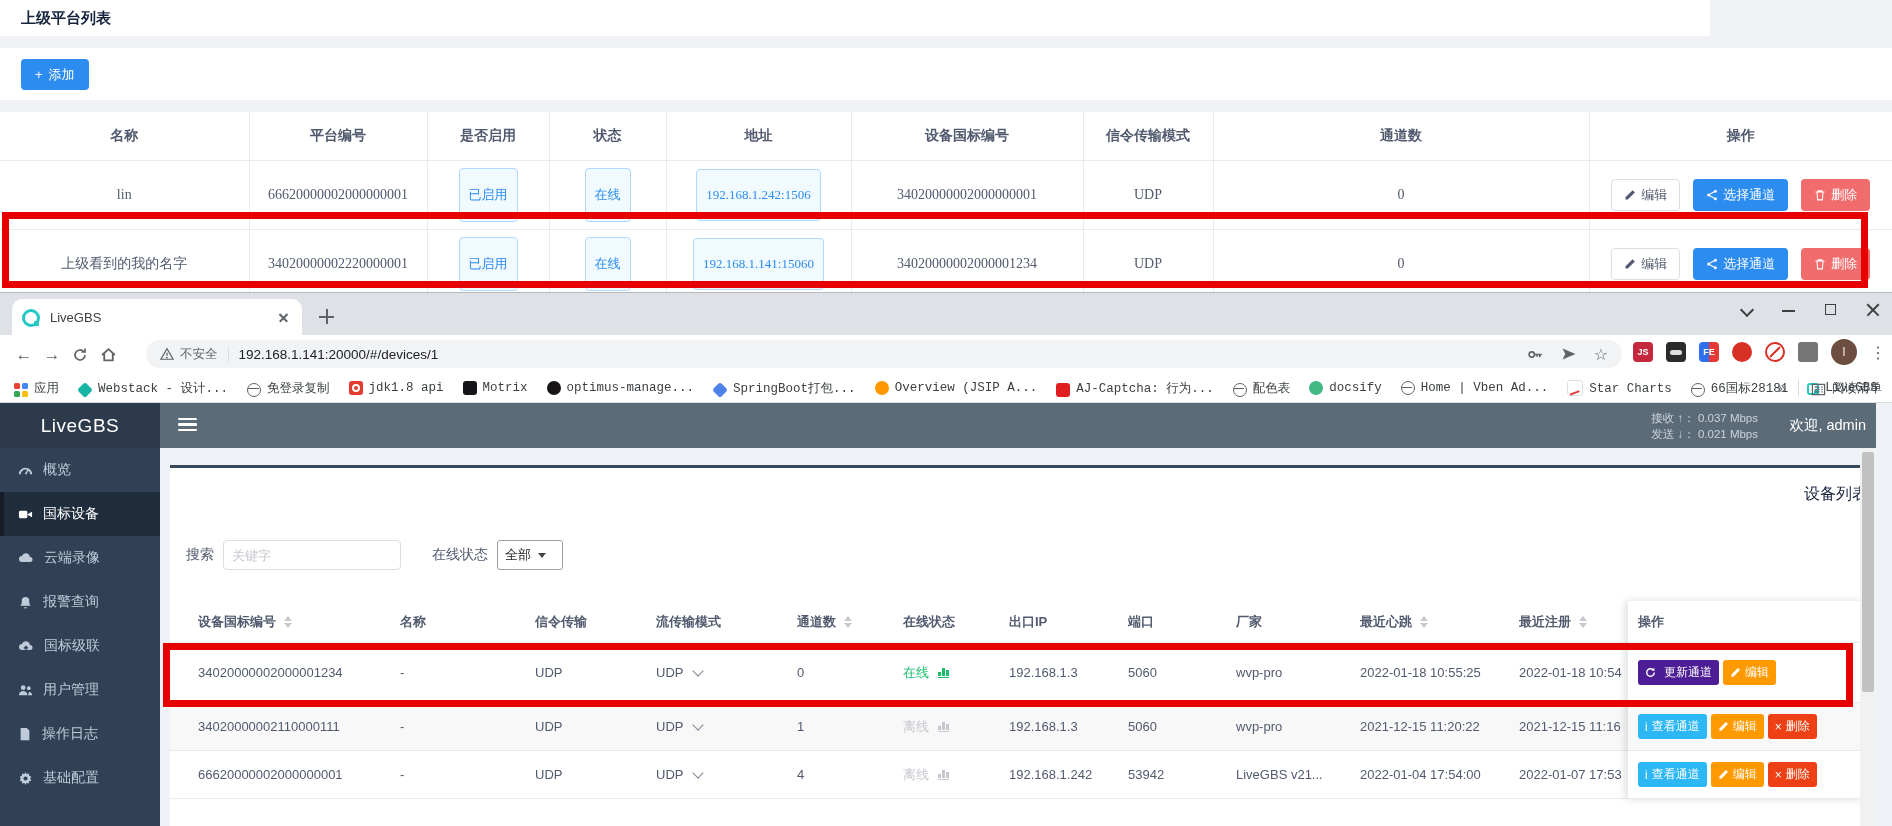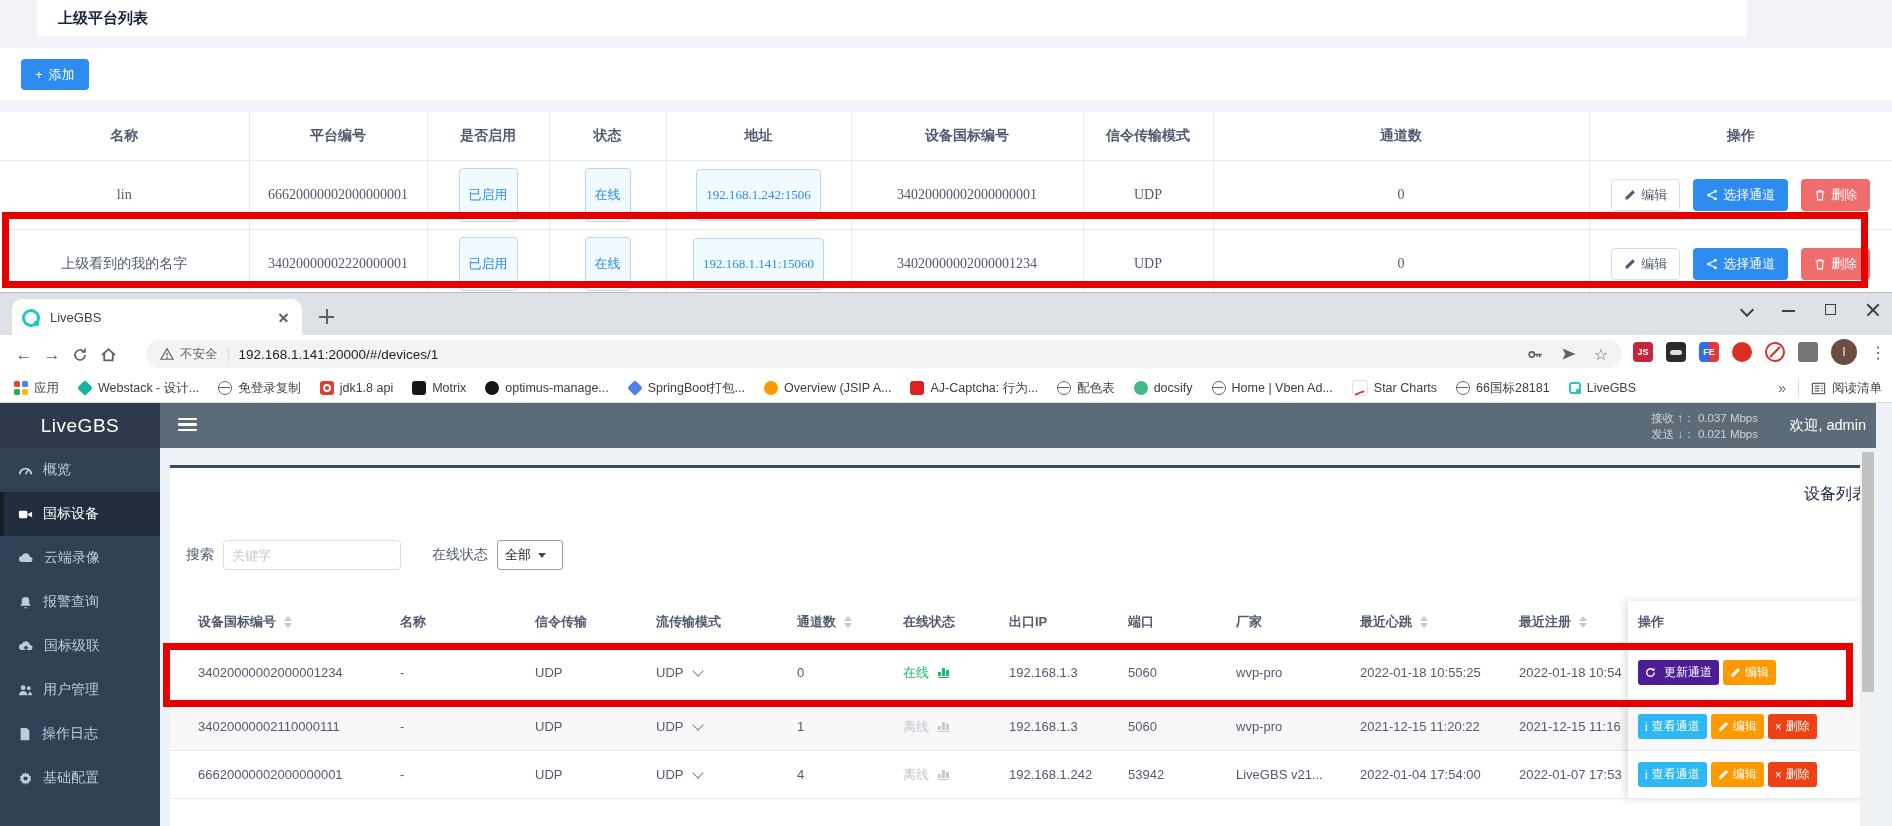--- a/index.html
+++ b/index.html
@@ -1,21 +1,21 @@
 <!DOCTYPE html>
 <html><head>
 <meta charset="utf-8">
 <style>
   html,body{margin:0;padding:0;background:#fff;}
   #screen{position:relative;width:1892px;height:826px;overflow:hidden;
     font-family:"Liberation Sans",sans-serif;background:#f0f2f5;}
   .abs{position:absolute;}
 
   
-  .top-titlebar{left:0;top:0;width:1710px;height:36px;background:#fff;margin-left:37px;}
+  .top-titlebar{left:0;top:0;width:1710px;height:36px;background:#fff;}
   .top-titlebar h1{margin:0;padding:9px 0 0 21px;font-size:15px;color:#17233d;}
   .gap1{left:0;top:36px;width:1892px;height:12px;background:#f0f2f5;}
   .top-card{left:0;top:48px;width:1892px;height:52px;background:#fff;}
   .btn-add{position:absolute;left:21px;top:11px;height:31px;padding:0 14px;
     background:#2d8cf0;color:#fff;border:none;border-radius:4px;font-size:13px;
     display:inline-flex;align-items:center;gap:6px;cursor:pointer;font-family:inherit;}
   .gap2{left:0;top:100px;width:1892px;height:12px;background:#f0f2f5;}
   table.ptable{left:0;top:112px;position:absolute;width:1892px;border-collapse:collapse;table-layout:fixed;background:#fff;}
   table.ptable th{height:46px;font-size:14px;font-weight:700;color:#515a6e;
     border-bottom:1px solid #e8eaec;border-right:1px solid #e8eaec;text-align:center;}
@@ -81,21 +81,21 @@
   .ext-hand{background:#d93025;border-radius:50%;}
   .ext-no{background:#fff;border:2px solid #d93025;border-radius:50%;box-sizing:border-box;position:relative;}
   .ext-no::before{content:"";position:absolute;left:1px;top:7px;width:14px;height:2px;background:#d93025;transform:rotate(-45deg);}
   .ext-puzzle{background:#757575;border-radius:3px;}
   .avatar{width:26px;height:26px;border-radius:50%;background:#6d4c41;color:#f3e9e4;
     display:flex;align-items:center;justify-content:center;font-size:12px;cursor:pointer;}
   .dots{color:#5f6368;font-size:16px;cursor:pointer;letter-spacing:0;}
 
   .bookmarks{left:0;top:374px;width:1892px;height:29px;background:#fff;border-bottom:1px solid #dadce0;
     display:flex;align-items:center;padding-left:14px;box-sizing:border-box;gap:19px;}
-  .bm{display:flex;align-items:center;gap:6px;font-size:12.5px;color:#3c4043;white-space:nowrap;cursor:pointer;}
+  .bm{display:flex;align-items:flex-end;gap:6px;font-size:12.5px;color:#3c4043;white-space:nowrap;cursor:pointer;font-family:Liberation Mono, monospace;}
   .bmfav{width:14px;height:14px;flex:none;border-radius:3px;}
   .fav-gridc{display:grid;grid-template-columns:6px 6px;grid-template-rows:6px 6px;gap:2px;border-radius:0;}
   .fav-gridc i{border-radius:1.5px;}
   .fav-globe{border-radius:50%;border:1.6px solid #5f6368;box-sizing:border-box;position:relative;}
   .fav-globe::before{content:"";position:absolute;left:0;top:4.5px;width:10.5px;height:1.3px;background:#5f6368;}
   .fav-stack{background:#17b3a3;transform:rotate(45deg) scale(.8);}
   .fav-jdk{background:#e23c2f;position:relative;}
   .fav-jdk::before{content:"";position:absolute;left:3px;top:3px;width:8px;height:8px;border:2px solid #fff;border-radius:50%;box-sizing:border-box;}
   .fav-motrix{background:#16161a;}
   .fav-github{background:#171515;border-radius:50%;}

